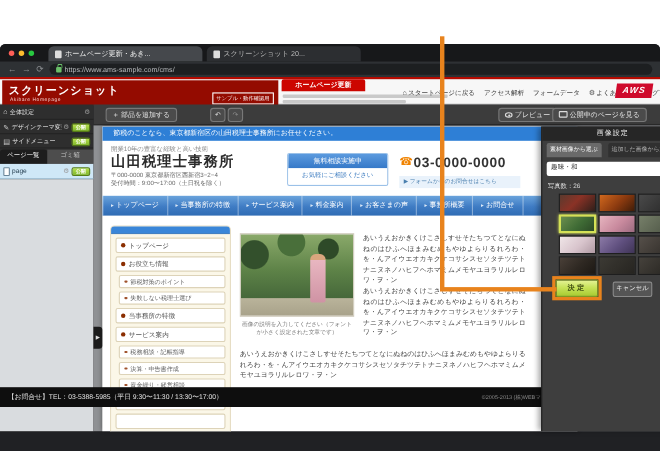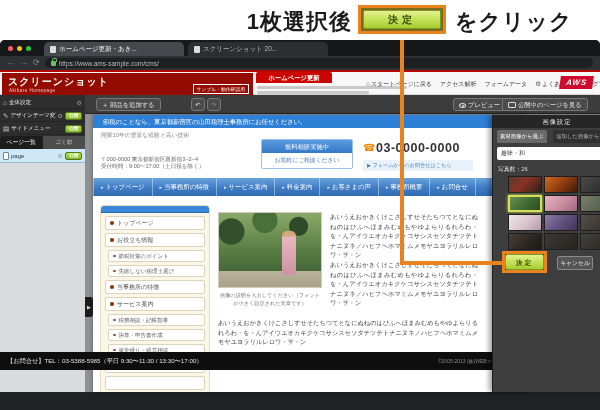--- a/index.html
+++ b/index.html
@@ -146,27 +146,20 @@
   
   .footer{position:absolute;left:0;top:312px;width:600px;height:18px;background:#0e0e0e;}
   .f-l{position:absolute;left:7px;top:5px;font-size:6.2px;color:#e0e0e0;white-space:nowrap;}
   .f-r{position:absolute;right:6px;top:6px;font-size:5px;color:#8a8a8a;white-space:nowrap;}
 </style>
 </head>
 <body>
 
 <div class="stage">
 
-  <div class="anno">
-    <span class="anno-t anno-t1">1枚選択後</span>
-    <span class="anno-btnbox">
-      <span class="gbtn anno-btn">決定</span>
-    </span>
-    <span class="anno-t anno-t2">をクリック</span>
-  </div>
 
   <div class="win">
 
     <div class="tabbar">
       <span class="dot r"></span>
       <span class="dot y"></span>
       <span class="dot g"></span>
       <div class="tab act">
         <span class="favicon"></span>
         <span>ホームページ更新・あき...</span>
@@ -244,20 +237,21 @@
         <span class="pill">公開</span>
       </div>
       <div class="sempty"></div>
     </div>
     <div class="handle">▶</div>
 
     <div class="mainbg"></div>
     <div class="site">
       <div class="notice">節税のことなら、東京都新宿区の山田税理士事務所にお任せください。</div>
       <div class="tagline">開業10年の豊富な経験と高い技術</div>
+      <div class="sitetitle">山田税理士事務所</div>
       <div class="addr">〒000-0000 東京都新宿区西新宿3−2−4</div>
       <div class="hours">受付時間：9:00〜17:00（土日祝を除く）</div>
       <div class="consult">
         <div class="c1">無料相談実施中</div>
         <div class="c2">お気軽にご相談ください</div>
       </div>
       <span class="telic">☎</span>
       <span class="telno">03-0000-0000</span>
       <div class="formlink">▶ フォームからのお問合せはこちら</div>
       <div class="sitenav">

